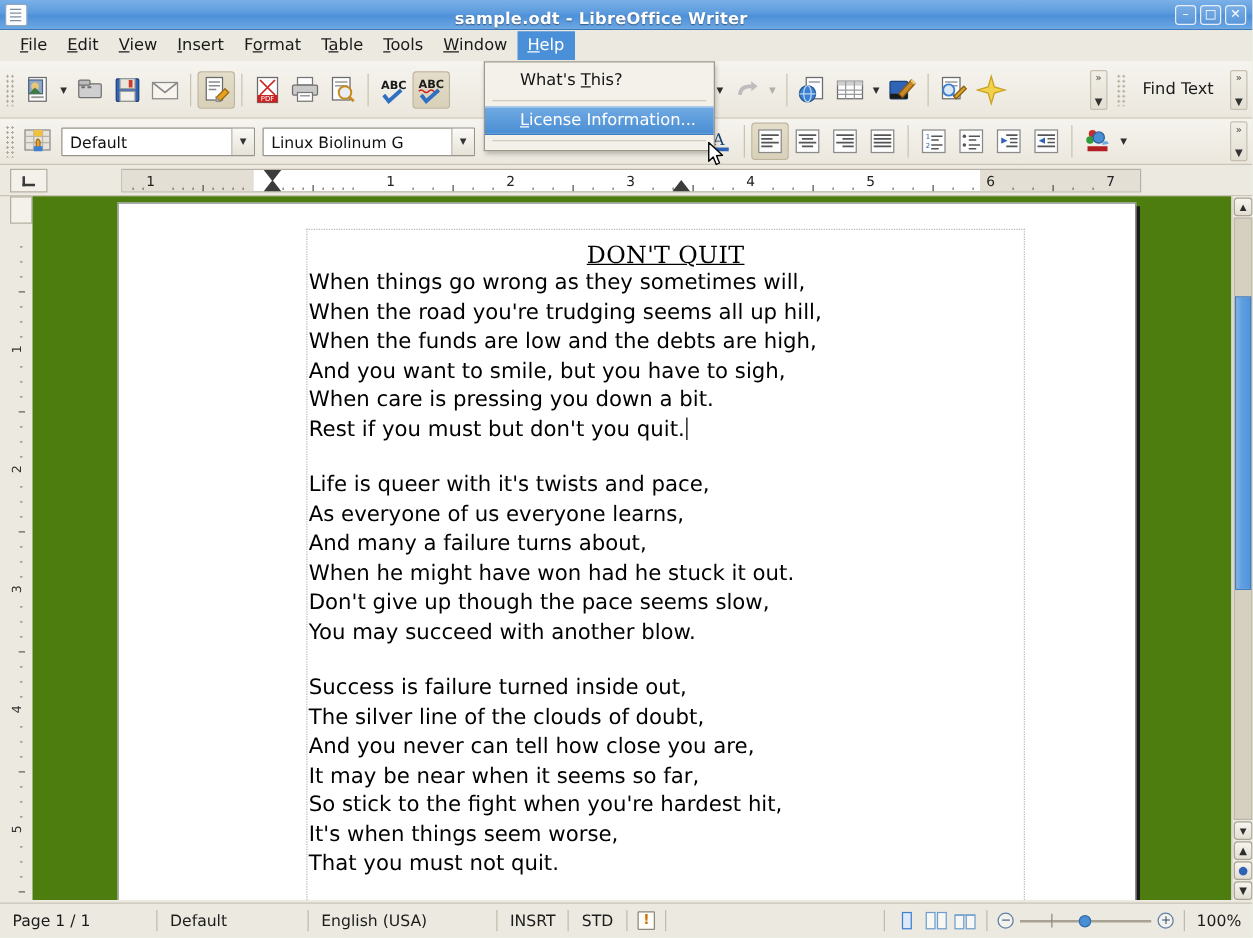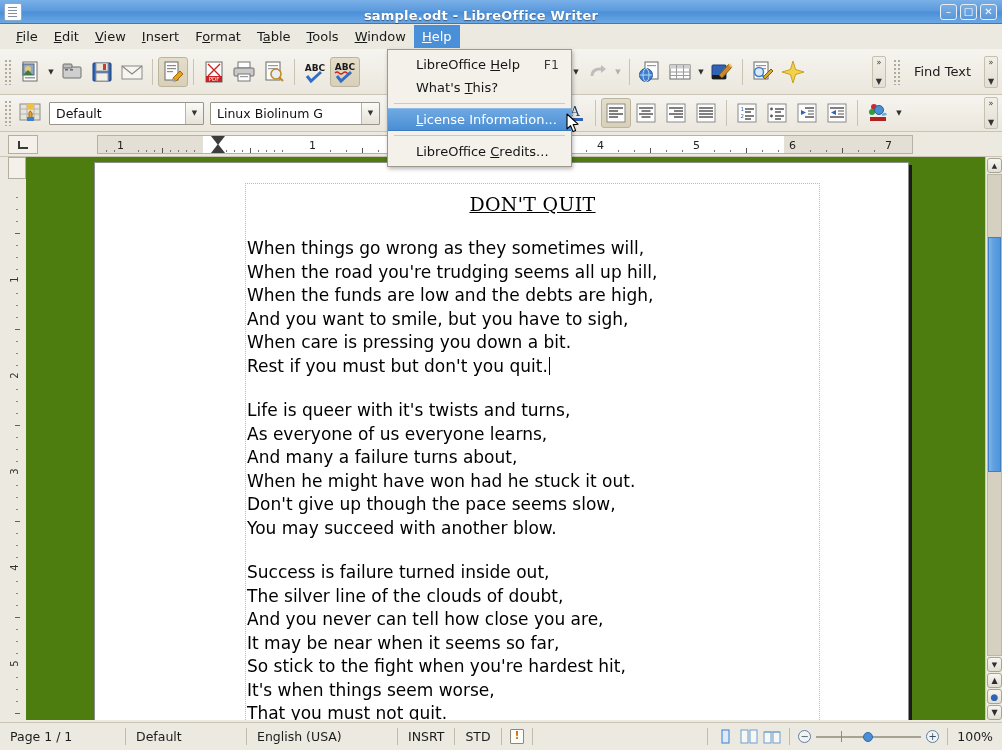--- a/index.html
+++ b/index.html
@@ -189,21 +189,21 @@
   }
   .doc-title {
     text-align: center; font-size: 19px; color: #000; margin-top: 9px;
     text-decoration: underline; font-family: "DejaVu Serif", serif;
     letter-spacing: .3px;
   }
   .stanza {
     margin-left: 1px; font-size: 17px; line-height: 23.5px; color: #000;
     font-family: "DejaVu Sans", sans-serif; white-space: pre;
   }
-  .stanza.s1 { margin-top: 22px; }
+  .stanza.s1 { }
   .stanza.s2 { margin-top: 21px; }
   .stanza.s3 { margin-top: 21px; }
   .caret {
     display: inline-block; width: 1.5px; height: 18px; background: #000;
     vertical-align: -3px; margin-left: 1px;
   }
 
   
   .vscroll {
     position: absolute; right: 0; top: 157px; width: 17px; height: 563px;
@@ -772,21 +772,21 @@
       <div class="textframe">
         <div class="doc-title">DON'T QUIT</div>
 
         <div class="stanza s1"><span>When things go wrong as they sometimes will,</span>
 <span>When the road you're trudging seems all up hill,</span>
 <span>When the funds are low and the debts are high,</span>
 <span>And you want to smile, but you have to sigh,</span>
 <span>When care is pressing you down a bit.</span>
 <span>Rest if you must but don't you quit.</span><span class="caret"></span></div>
 
-        <div class="stanza s2"><span>Life is queer with it's twists and turns,</span>
+        <div class="stanza s2"><span>Life is queer with it's twists and pace,</span>
 <span>As everyone of us everyone learns,</span>
 <span>And many a failure turns about,</span>
 <span>When he might have won had he stuck it out.</span>
 <span>Don't give up though the pace seems slow,</span>
 <span>You may succeed with another blow.</span></div>
 
         <div class="stanza s3"><span>Success is failure turned inside out,</span>
 <span>The silver line of the clouds of doubt,</span>
 <span>And you never can tell how close you are,</span>
 <span>It may be near when it seems so far,</span>
@@ -868,34 +868,27 @@
         <div class="knob"></div>
       </div>
       <div class="zoom-btn">+</div>
     </div>
     <div class="sb-div"></div>
     <div class="zoom-pct">100%</div>
   </div>
 
   <div class="dropdown">
     <div class="dd-item">
-      <span class="lbl">LibreOffice <u>H</u>elp</span>
-      <span class="acc">F1</span>
-    </div>
-    <div class="dd-item">
       <span class="lbl">What's <u>T</u>his?</span>
     </div>
     <div class="dd-sep"></div>
     <div class="dd-item sel">
       <span class="lbl"><u>L</u>icense Information...</span>
     </div>
     <div class="dd-sep"></div>
-    <div class="dd-item">
-      <span class="lbl">LibreOffice <u>C</u>redits...</span>
-    </div>
   </div>
 
   <div class="cursor-arrow">
     <svg width="14" height="21" viewBox="0 0 14 21">
       <path d="M1 1 L1 16 L4.6 12.6 L7 18.6 L9.6 17.4 L7.2 11.6 L12 11.2 Z" fill="#ffffff" stroke="#000000" stroke-width="1.1" stroke-linejoin="round"></path>
     </svg>
   </div>
 
 </div>
 

